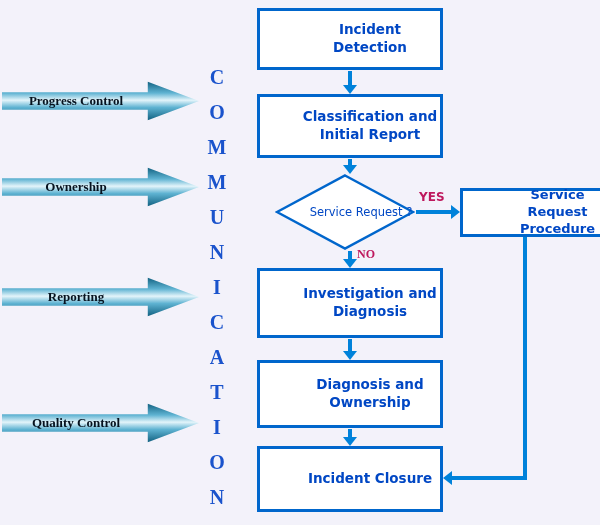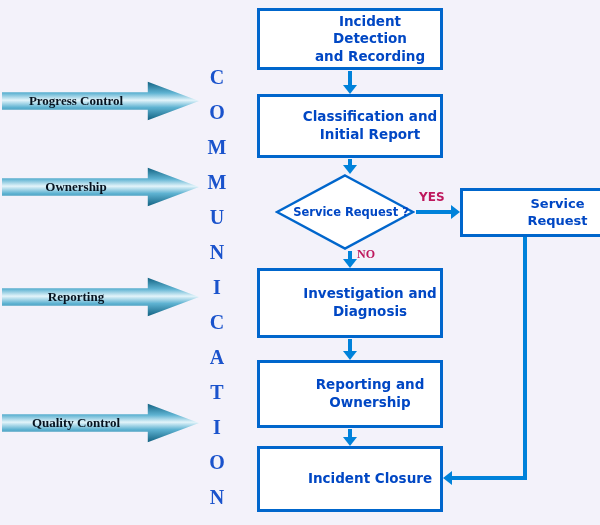--- a/index.html
+++ b/index.html
@@ -19,23 +19,23 @@
   .box span{display:block;padding-left:40px;}
   .box-detection{top:8px;height:62px;}
   .box-classification{top:94px;height:64px;}
   .box-investigation{top:268px;height:70px;}
   .box-resolution{top:360px;height:68px;}
   .box-closure{top:446px;height:66px;}
   .box-srp{left:460px;top:188px;width:155px;height:49px;font-size:13px;}
   
   .diamond-wrap{position:absolute;left:275px;top:174px;width:140px;height:76px;}
   .diamond-label{
-    position:absolute;left:6px;top:0;width:100%;height:100%;
+    position:absolute;left:16px;top:0;width:100%;height:100%;
     display:flex;align-items:center;justify-content:center;
-    color:#0047c4;font-weight:bold;font-size:11.5px;
+    color:#0047c4;font-weight:normal;font-size:11.5px;
   }
   
   .conn{position:absolute;background:#0082da;}
   .head-down{position:absolute;width:0;height:0;
     border-left:7px solid transparent;border-right:7px solid transparent;
     border-top:9px solid #0082da;}
   .head-right{position:absolute;width:0;height:0;
     border-top:7px solid transparent;border-bottom:7px solid transparent;
     border-left:9px solid #0082da;}
   .head-left{position:absolute;width:0;height:0;
@@ -84,46 +84,46 @@
   </div>
   <div class="side-arrow sa-3">
     <span class="lbl">Reporting</span>
   </div>
   <div class="side-arrow sa-4">
     <span class="lbl">Quality Control</span>
   </div>
 
   <div class="box box-detection">
     <span>Incident Detection</span>
-    <span>and Recording</span>
   </div>
 
   <div class="box box-classification">
     <span>Classification and</span>
     <span>Initial Report</span>
   </div>
 
   <div class="diamond-wrap">
     <svg width="140" height="76" viewBox="0 0 140 76">
       <polygon points="70,1.5 138,38 70,74.5 2,38" fill="#ffffff" stroke="#0066cc" stroke-width="2.5"></polygon>
     </svg>
     <div class="diamond-label">Service Request ?</div>
   </div>
 
   <div class="box box-srp">
     <span>Service Request</span>
+    <span>Procedure</span>
   </div>
 
   <div class="box box-investigation">
     <span>Investigation and</span>
     <span>Diagnosis</span>
   </div>
 
   <div class="box box-resolution">
-    <span>Reporting and</span>
+    <span>Diagnosis and</span>
     <span>Ownership</span>
   </div>
 
   <div class="box box-closure">
     <span>Incident Closure</span>
   </div>
 
   <div class="conn" style="left:348px;top:71px;width:4px;height:14px;"></div>
   <div class="head-down" style="left:343px;top:85px;"></div>
 

